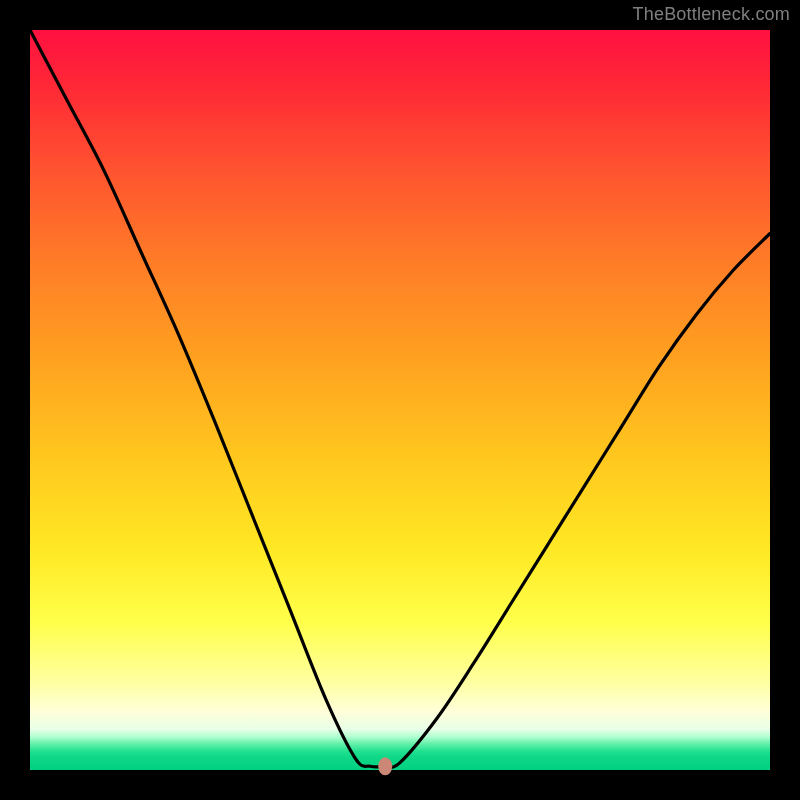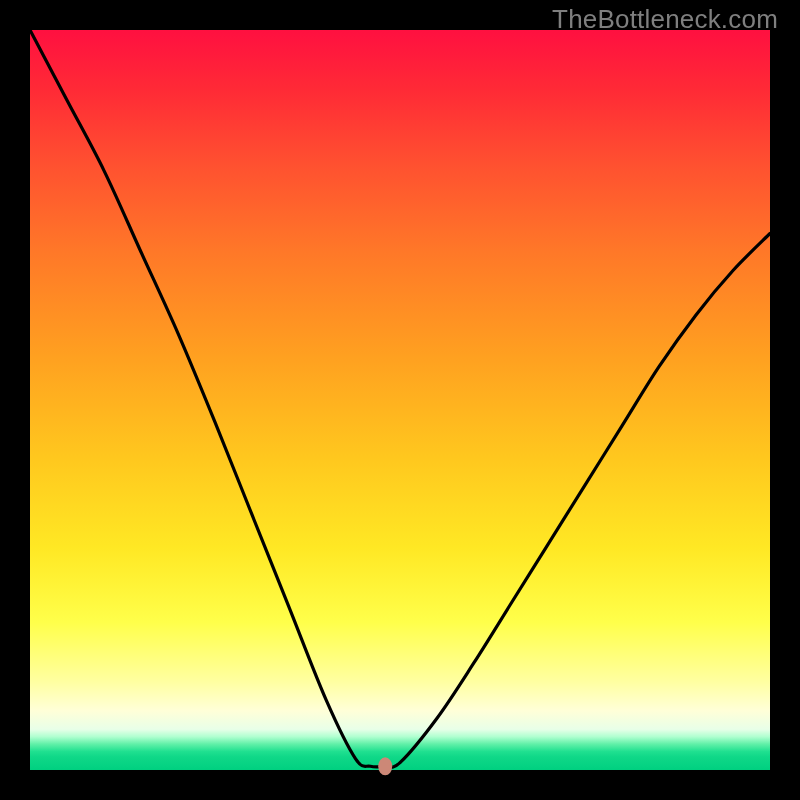--- a/index.html
+++ b/index.html
@@ -13,23 +13,23 @@
   }
   .frame {
     position: relative;
     width: 800px;
     height: 800px;
     background: #000;
   }
   .watermark {
     position: absolute;
     top: 4px;
-    right: 22px;
+    right: 10px;
     color: #7f7f7f;
-    font-size: 26px;
+    font-size: 18px;
     font-weight: 500;
     letter-spacing: 0.2px;
     z-index: 10;
   }
   .plot {
     position: absolute;
     left: 30px;
     top: 30px;
     width: 740px;
     height: 740px;

